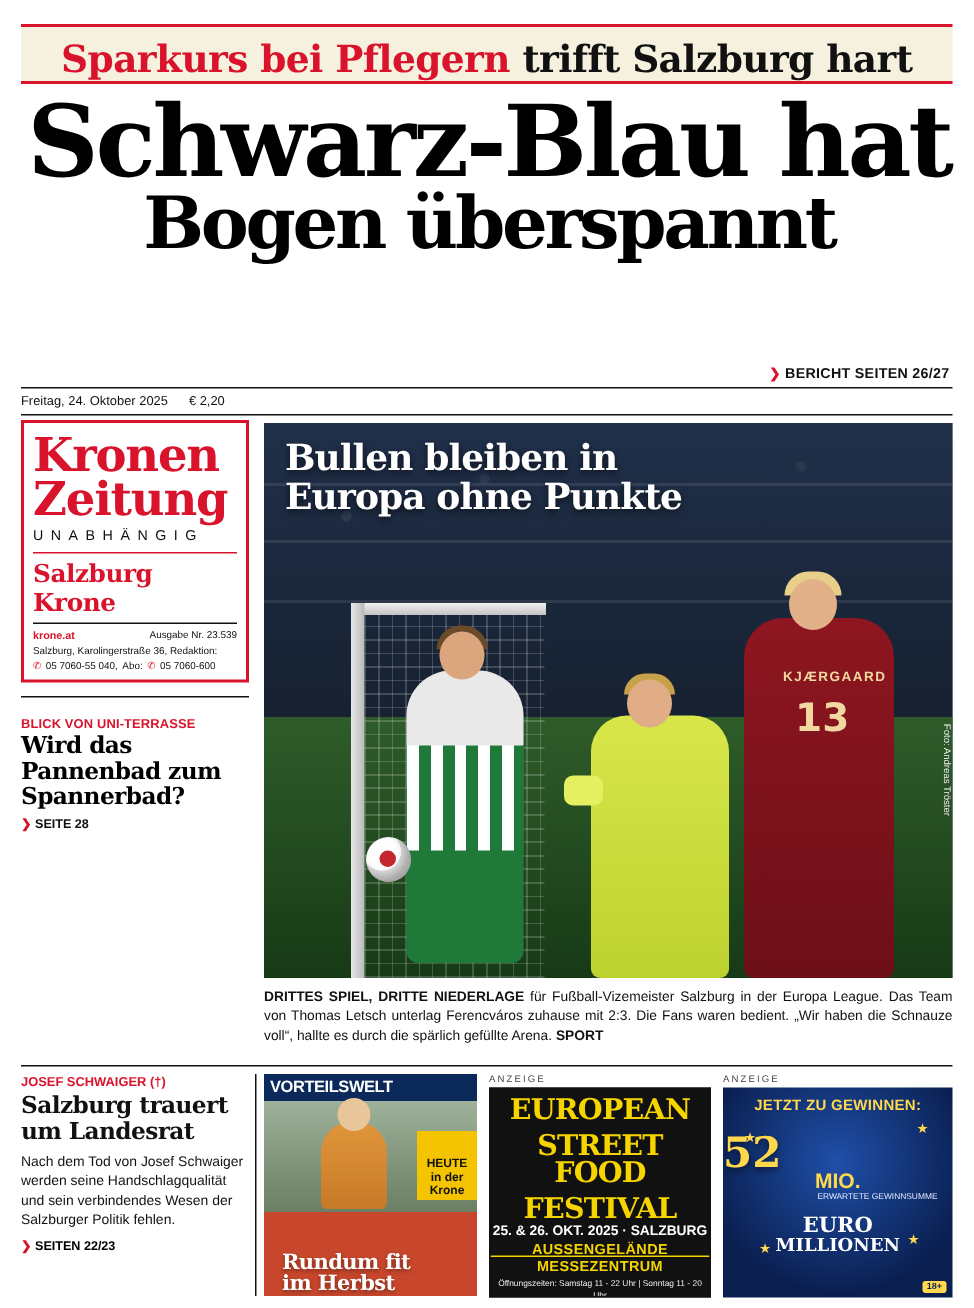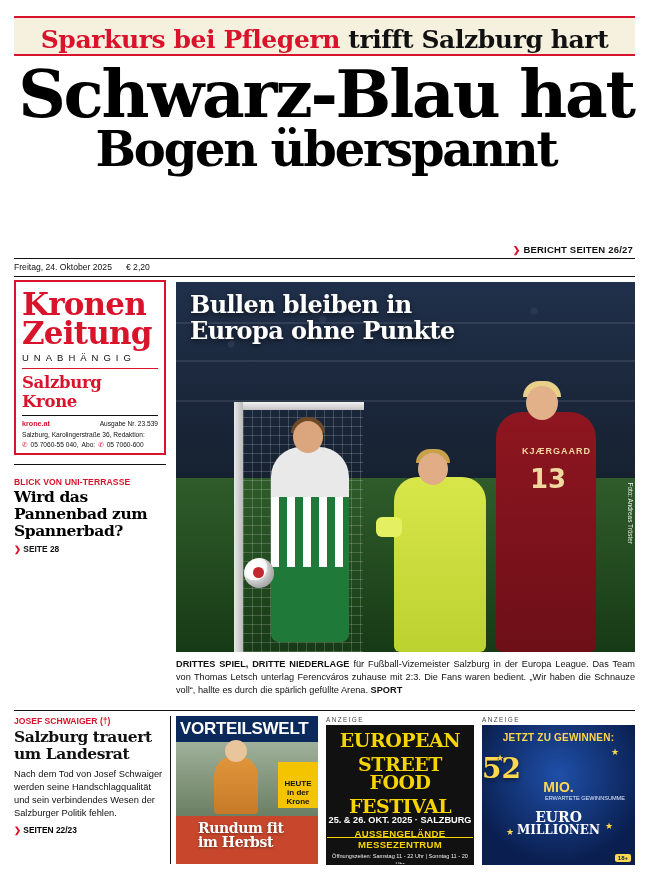--- a/index.html
+++ b/index.html
@@ -351,21 +351,21 @@
   
   .ad-label {
     font-size: 6.4px; letter-spacing: 1.4px; color: #444; margin-bottom: 2px;
   }
   .ad1 {
     position: absolute; left: 176px; top: 716px; width: 142px; height: 148px;
     background: #c8472c;
     overflow: hidden;
   }
   .ad1 .vw-bar {
-    background: #0b2a5b; color:#fff; font-size: 17px; font-weight: bold;
+    background: #0b2a5b; color:#fff; font-size: 11px; font-weight: bold;
     padding: 3px 4px; letter-spacing: -0.3px;
   }
   .ad1 .photo-area {
     height: 74px;
     background: linear-gradient(#9fb19a, #6a7f63);
     position: relative;
   }
   .ad1 .photo-area .kid {
     position:absolute; left: 38px; top: 14px; width: 44px; height: 58px;
     background: linear-gradient(#e0963c,#c77a27); border-radius: 20px 20px 4px 4px;
@@ -373,23 +373,23 @@
   .ad1 .photo-area .kid:before{
     content:""; position:absolute; left:11px; top:-16px; width:22px; height:22px;
     background:#e9c59b; border-radius:50%;
   }
   .ad1 .yellow-tab {
     position:absolute; right: 0; top: 20px; width: 40px; height: 46px;
     background:#f4c400; color:#111; font-size:8px; font-weight:bold;
     line-height:1.15; padding:17px 3px; text-align:center;
   }
   .ad1 .bottom-text {
-    position:absolute; left:0; bottom:14px; width:100%;
+    position:absolute; left:0; bottom:0; width:100%;
     color:#fff; font-family:"DejaVu Serif", serif; font-weight:bold;
-    font-size: 14px; line-height:1.05; padding-left:22px; letter-spacing:-0.4px;
+    font-size: 14px; line-height:1.05; padding-left:12px; letter-spacing:-0.4px;
     text-shadow: 0 1px 3px rgba(0,0,0,.4);
   }
 
   .ad2 {
     position: absolute; left: 326px; top: 716px; width: 148px; height: 148px;
   }
   .ad2 .panel {
     height: 140px; background: #111; position: relative; overflow: hidden;
     border: 1px solid #111;
   }

